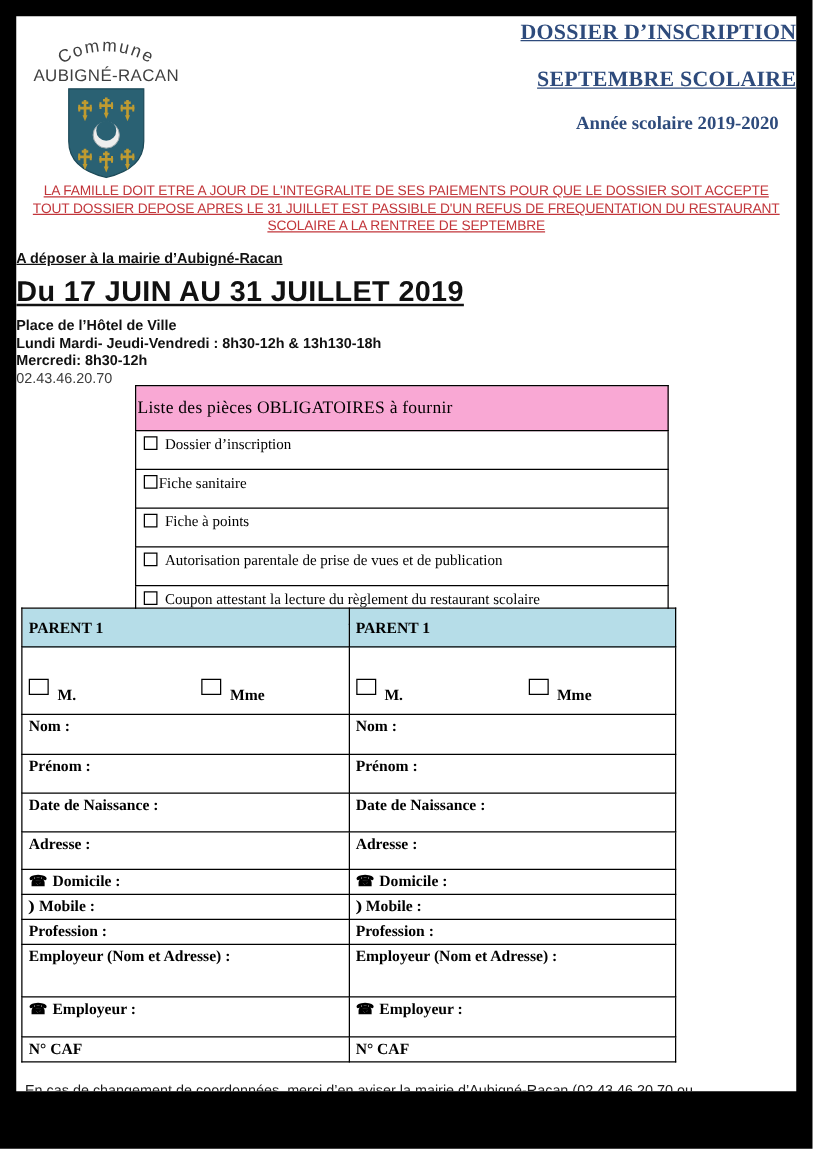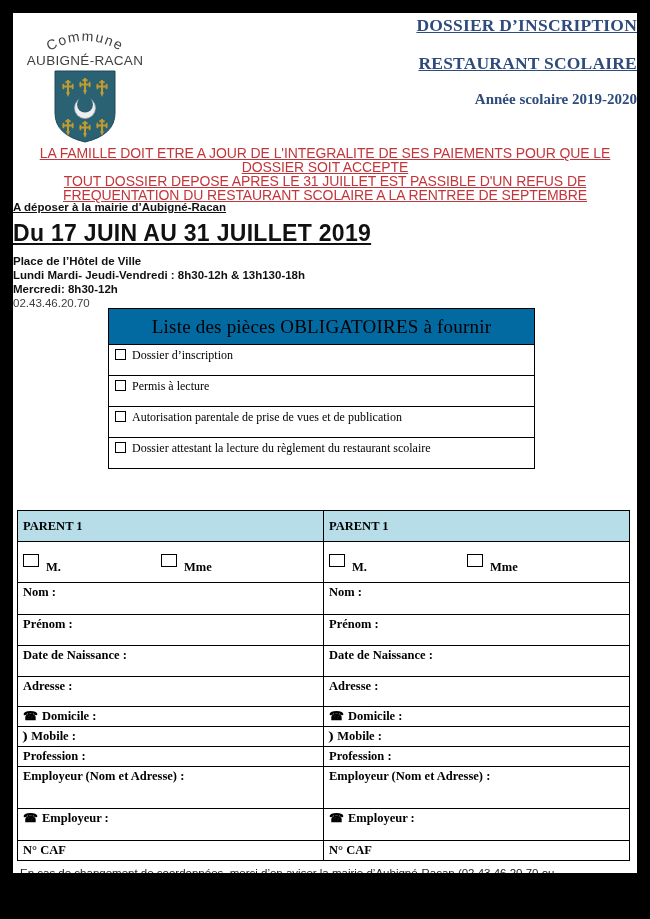--- a/index.html
+++ b/index.html
@@ -11,27 +11,27 @@
   .page{
     position:absolute;left:13px;top:13px;width:624px;height:860px;
     background:#ffffff;overflow:hidden;
   }
 
   
   .logo{position:absolute;left:12px;top:8px;width:120px;height:122px;}
   .titles{position:absolute;top:2px;right:0px;width:300px;text-align:right;
           color:#2e4b7c;font-weight:bold;}
   .title-line{font-size:17.5px;text-decoration:underline;letter-spacing:.2px;margin-bottom:17px;}
-  .subtitle{font-size:15px;margin-top:2px;padding-right:0;}
+  .subtitle{font-size:15px;margin-top:2px;padding-right:14px;}
 
   
   .warning{
     position:absolute;top:133px;left:8px;right:8px;text-align:center;
     color:#c2363b;font-family:"Liberation Sans", sans-serif;
-    font-size:14px;line-height:14px;letter-spacing:-0.1px;
+    font-size:11px;line-height:14px;letter-spacing:-0.1px;
   }
   .warning span{text-decoration:underline;}
 
   
   .deposit{
     position:absolute;top:188px;left:0;right:0;text-align:left;
     font-family:"Liberation Sans", sans-serif;color:#111;
   }
   .dep-where{font-size:11.5px;font-weight:bold;text-decoration:underline;}
   .dep-dates{font-size:23px;font-weight:bold;text-decoration:underline;margin-top:7px;letter-spacing:.3px;}
@@ -39,40 +39,40 @@
   .dep-line.first{margin-top:7px;}
   .dep-phone{font-size:11.5px;font-weight:normal;color:#3d3d3d;line-height:14px;}
 
   
   .checklist{
     position:absolute;left:95px;top:295px;width:427px;
     border-collapse:collapse;table-layout:fixed;
   }
   .checklist td{border:1px solid #000;}
   .checklist .chk-head{
-    height:33px;background:#0369a1;text-align:center;vertical-align:middle;
-    font-size:19px;letter-spacing:.2px;border:1.5px solid #000;
+    height:33px;background:#f9a8d4;vertical-align:middle;
+    font-size:14px;letter-spacing:.2px;border:1.5px solid #000;
   }
   .checklist .chk-item{
     height:27px;vertical-align:top;padding:3px 6px 0 6px;font-size:12px;
   }
   .cb-sm{
     display:inline-block;width:9px;height:9px;border:1px solid #000;
     margin-right:6px;vertical-align:-1px;
   }
 
   
   .parents{
-    position:absolute;left:4px;top:497px;width:613px;
+    position:absolute;left:4px;top:473px;width:524px;
     border-collapse:collapse;table-layout:fixed;
     font-size:12.5px;font-weight:bold;
   }
   .parents td{border:1px solid #000;vertical-align:top;padding:2px 5px;}
   .parents tr.hdr td{background:#b6dde8;height:26px;vertical-align:middle;border-bottom:1.5px solid #000;}
-  .parents tr.civ td{height:26px;padding-top:12px;}
+  .parents tr.civ td{height:26px;padding-top:25px;}
   .cb-lg{
     display:inline-block;width:14px;height:11px;border:1px solid #000;
     margin-right:7px;vertical-align:4px;
   }
   .civ-pair{display:inline-block;width:138px;}
   .r-nom td{height:27px;margin-left:37px;} .r-pre td{height:26px;} .r-dat td{height:26px;}
   .r-adr td{height:25px;} .r-dom td{height:14px;} .r-mob td{height:9px;}
   .r-pro td{height:10px;} .r-emp td{height:37px;} .r-tel td{height:27px;padding-top:2px;}
   .r-caf td{height:15px;}
   .ph{font-size:12px;margin-right:4px;}
@@ -117,21 +117,21 @@
         <use href="#crx" x="0" y="0" transform="translate(30,58)"></use>
         <use href="#crx" x="0" y="0" transform="translate(47,56)"></use>
         <circle cx="30" cy="37" r="10.5" fill="#eeeeee" stroke="#9aa7ab" stroke-width="0.8"></circle>
         <circle cx="30" cy="33.5" r="8" fill="#2a6173"></circle>
       </g>
     </svg>
   </div>
 
   <div class="titles">
     <div class="title-line">DOSSIER D’INSCRIPTION</div>
-    <div class="title-line">RESTAURANT SCOLAIRE</div>
+    <div class="title-line">SEPTEMBRE SCOLAIRE</div>
     <div class="subtitle">Année scolaire 2019-2020</div>
   </div>
 
   <div class="warning">
     <div><span>LA FAMILLE DOIT ETRE A JOUR DE L'INTEGRALITE DE SES PAIEMENTS POUR QUE LE DOSSIER SOIT ACCEPTE</span></div>
     <div><span>TOUT DOSSIER DEPOSE APRES LE 31 JUILLET EST PASSIBLE D'UN REFUS DE FREQUENTATION DU RESTAURANT SCOLAIRE A LA RENTREE DE SEPTEMBRE</span></div>
   </div>
 
   <div class="deposit">
     <div class="dep-where">A déposer à la mairie d’Aubigné-Racan</div>
@@ -144,27 +144,30 @@
 
   <table class="checklist">
     <tbody>
       <tr>
         <td class="chk-head">Liste des pièces OBLIGATOIRES à fournir</td>
       </tr>
       <tr>
         <td class="chk-item"><span class="cb-sm"></span><span>Dossier d’inscription</span></td>
       </tr>
       <tr>
-        <td class="chk-item"><span class="cb-sm"></span><span>Permis à lecture</span></td>
+        <td class="chk-item"><span class="cb-sm" style="margin-right:1px"></span><span>Fiche sanitaire</span></td>
+      </tr>
+      <tr>
+        <td class="chk-item"><span class="cb-sm"></span><span>Fiche à points</span></td>
       </tr>
       <tr>
         <td class="chk-item"><span class="cb-sm"></span><span>Autorisation parentale de prise de vues et de publication</span></td>
       </tr>
       <tr>
-        <td class="chk-item"><span class="cb-sm"></span><span>Dossier attestant la lecture du règlement du restaurant scolaire</span></td>
+        <td class="chk-item"><span class="cb-sm"></span><span>Coupon attestant la lecture du règlement du restaurant scolaire</span></td>
       </tr>
     </tbody>
   </table>
 
   <table class="parents">
     <colgroup>
         <col style="width:50%">
         <col style="width:50%">
       </colgroup>
     <tbody>

